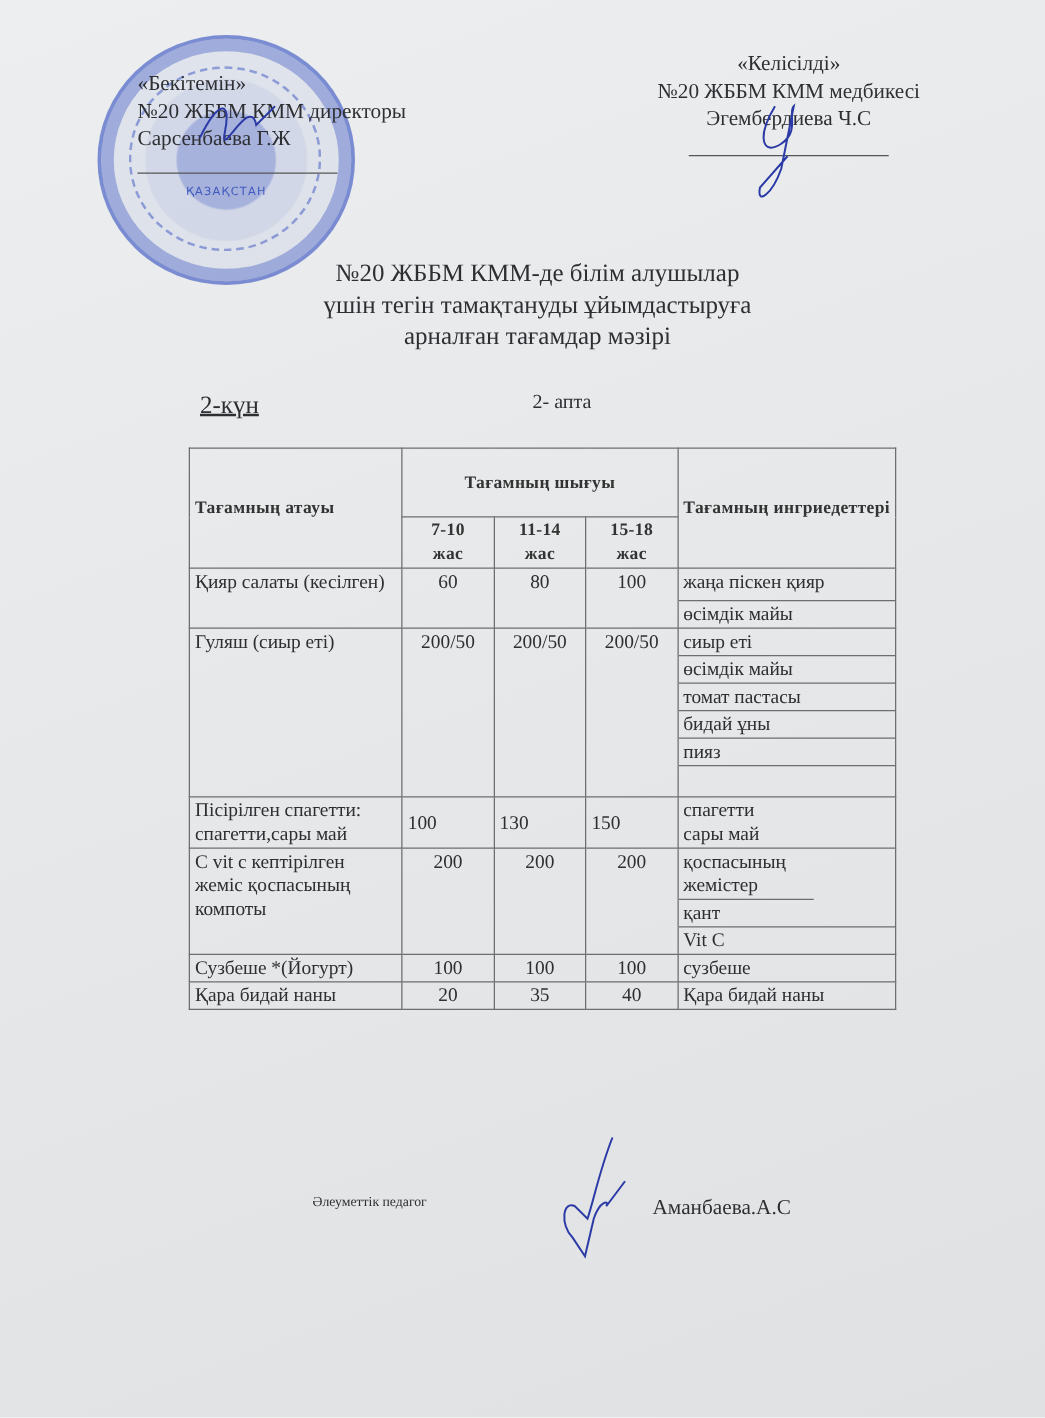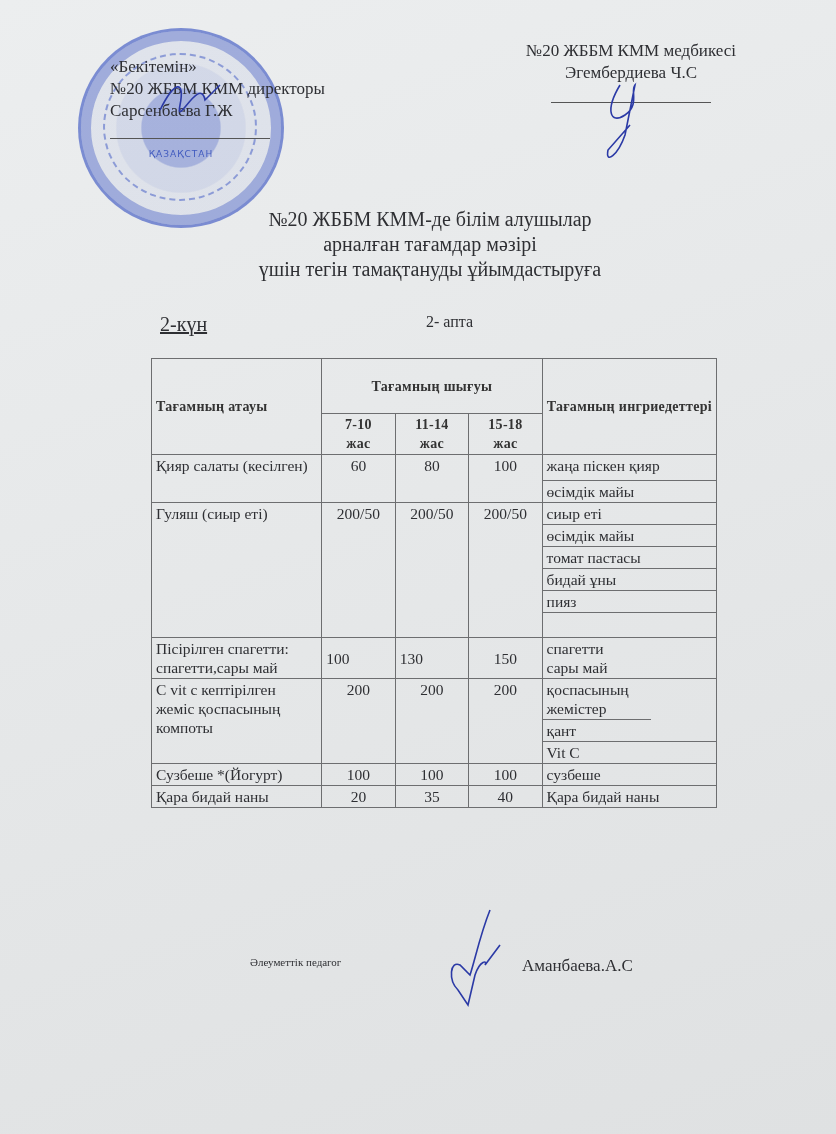--- a/index.html
+++ b/index.html
@@ -60,32 +60,33 @@
   <div>«Бекітемін»</div>
   <div>№20 ЖББМ КММ директоры</div>
   <div>Сарсенбаева Г.Ж</div>
   <div class="line"></div>
 </div>
 <svg class="abs" style="left:150px;top:70px" width="90" height="60">
   <path class="sig" d="M10 40 C 25 10, 35 10, 30 35 S 50 5, 55 30 L 70 15"></path>
 </svg>
 
 <div class="abs agree">
+  <div>«Келісілді»</div>
   <div>№20 ЖББМ КММ медбикесі</div>
   <div>Эгембердиева Ч.С</div>
   <div class="line"></div>
 </div>
 <svg class="abs" style="left:590px;top:80px" width="70" height="90">
   <path class="sig" d="M30 5 C 15 30, 20 45, 35 35 S 40 10, 45 5 L 35 55 C 28 75, 15 85, 18 70 L 40 45"></path>
 </svg>
 
 <div class="abs title">
   <div>№20 ЖББМ КММ-де білім алушылар</div>
+  <div>үшін тегін тамақтануды ұйымдастыруға</div>
   <div>арналған тағамдар мәзірі</div>
-  <div>үшін тегін тамақтануды ұйымдастыруға</div>
 </div>
 
 <div class="abs day">2-күн</div>
 <div class="abs week">2- апта</div>
 
 <table class="menu">
   <thead>
     <tr style="height:55px">
       <th class="c-name" rowspan="2" style="vertical-align:middle;text-align:left">Тағамның атауы</th>
       <th colspan="3" style="vertical-align:middle">Тағамның шығуы</th>
@@ -122,21 +123,21 @@
         <div class="ingr">бидай ұны</div>
         <div class="ingr">пияз</div>
         <div class="ingr" style="height:22px"></div>
       </td>
     </tr>
 
     <tr>
       <td>Пісірілген спагетти: спагетти,сары май</td>
       <td class="num" style="vertical-align:middle;text-align:left">100</td>
       <td class="num" style="vertical-align:middle;text-align:left">130</td>
-      <td class="num" style="vertical-align:middle;text-align:center">150</td>
+      <td class="num" style="vertical-align:middle;text-align:left">150</td>
       <td style="width:130px">
         <div style="width:70px">спагетти сары май</div>
       </td>
     </tr>
 
     <tr>
       <td>C vit с кептірілген жеміс қоспасының компоты</td>
       <td class="num">200</td>
       <td class="num">200</td>
       <td class="num">200</td>

